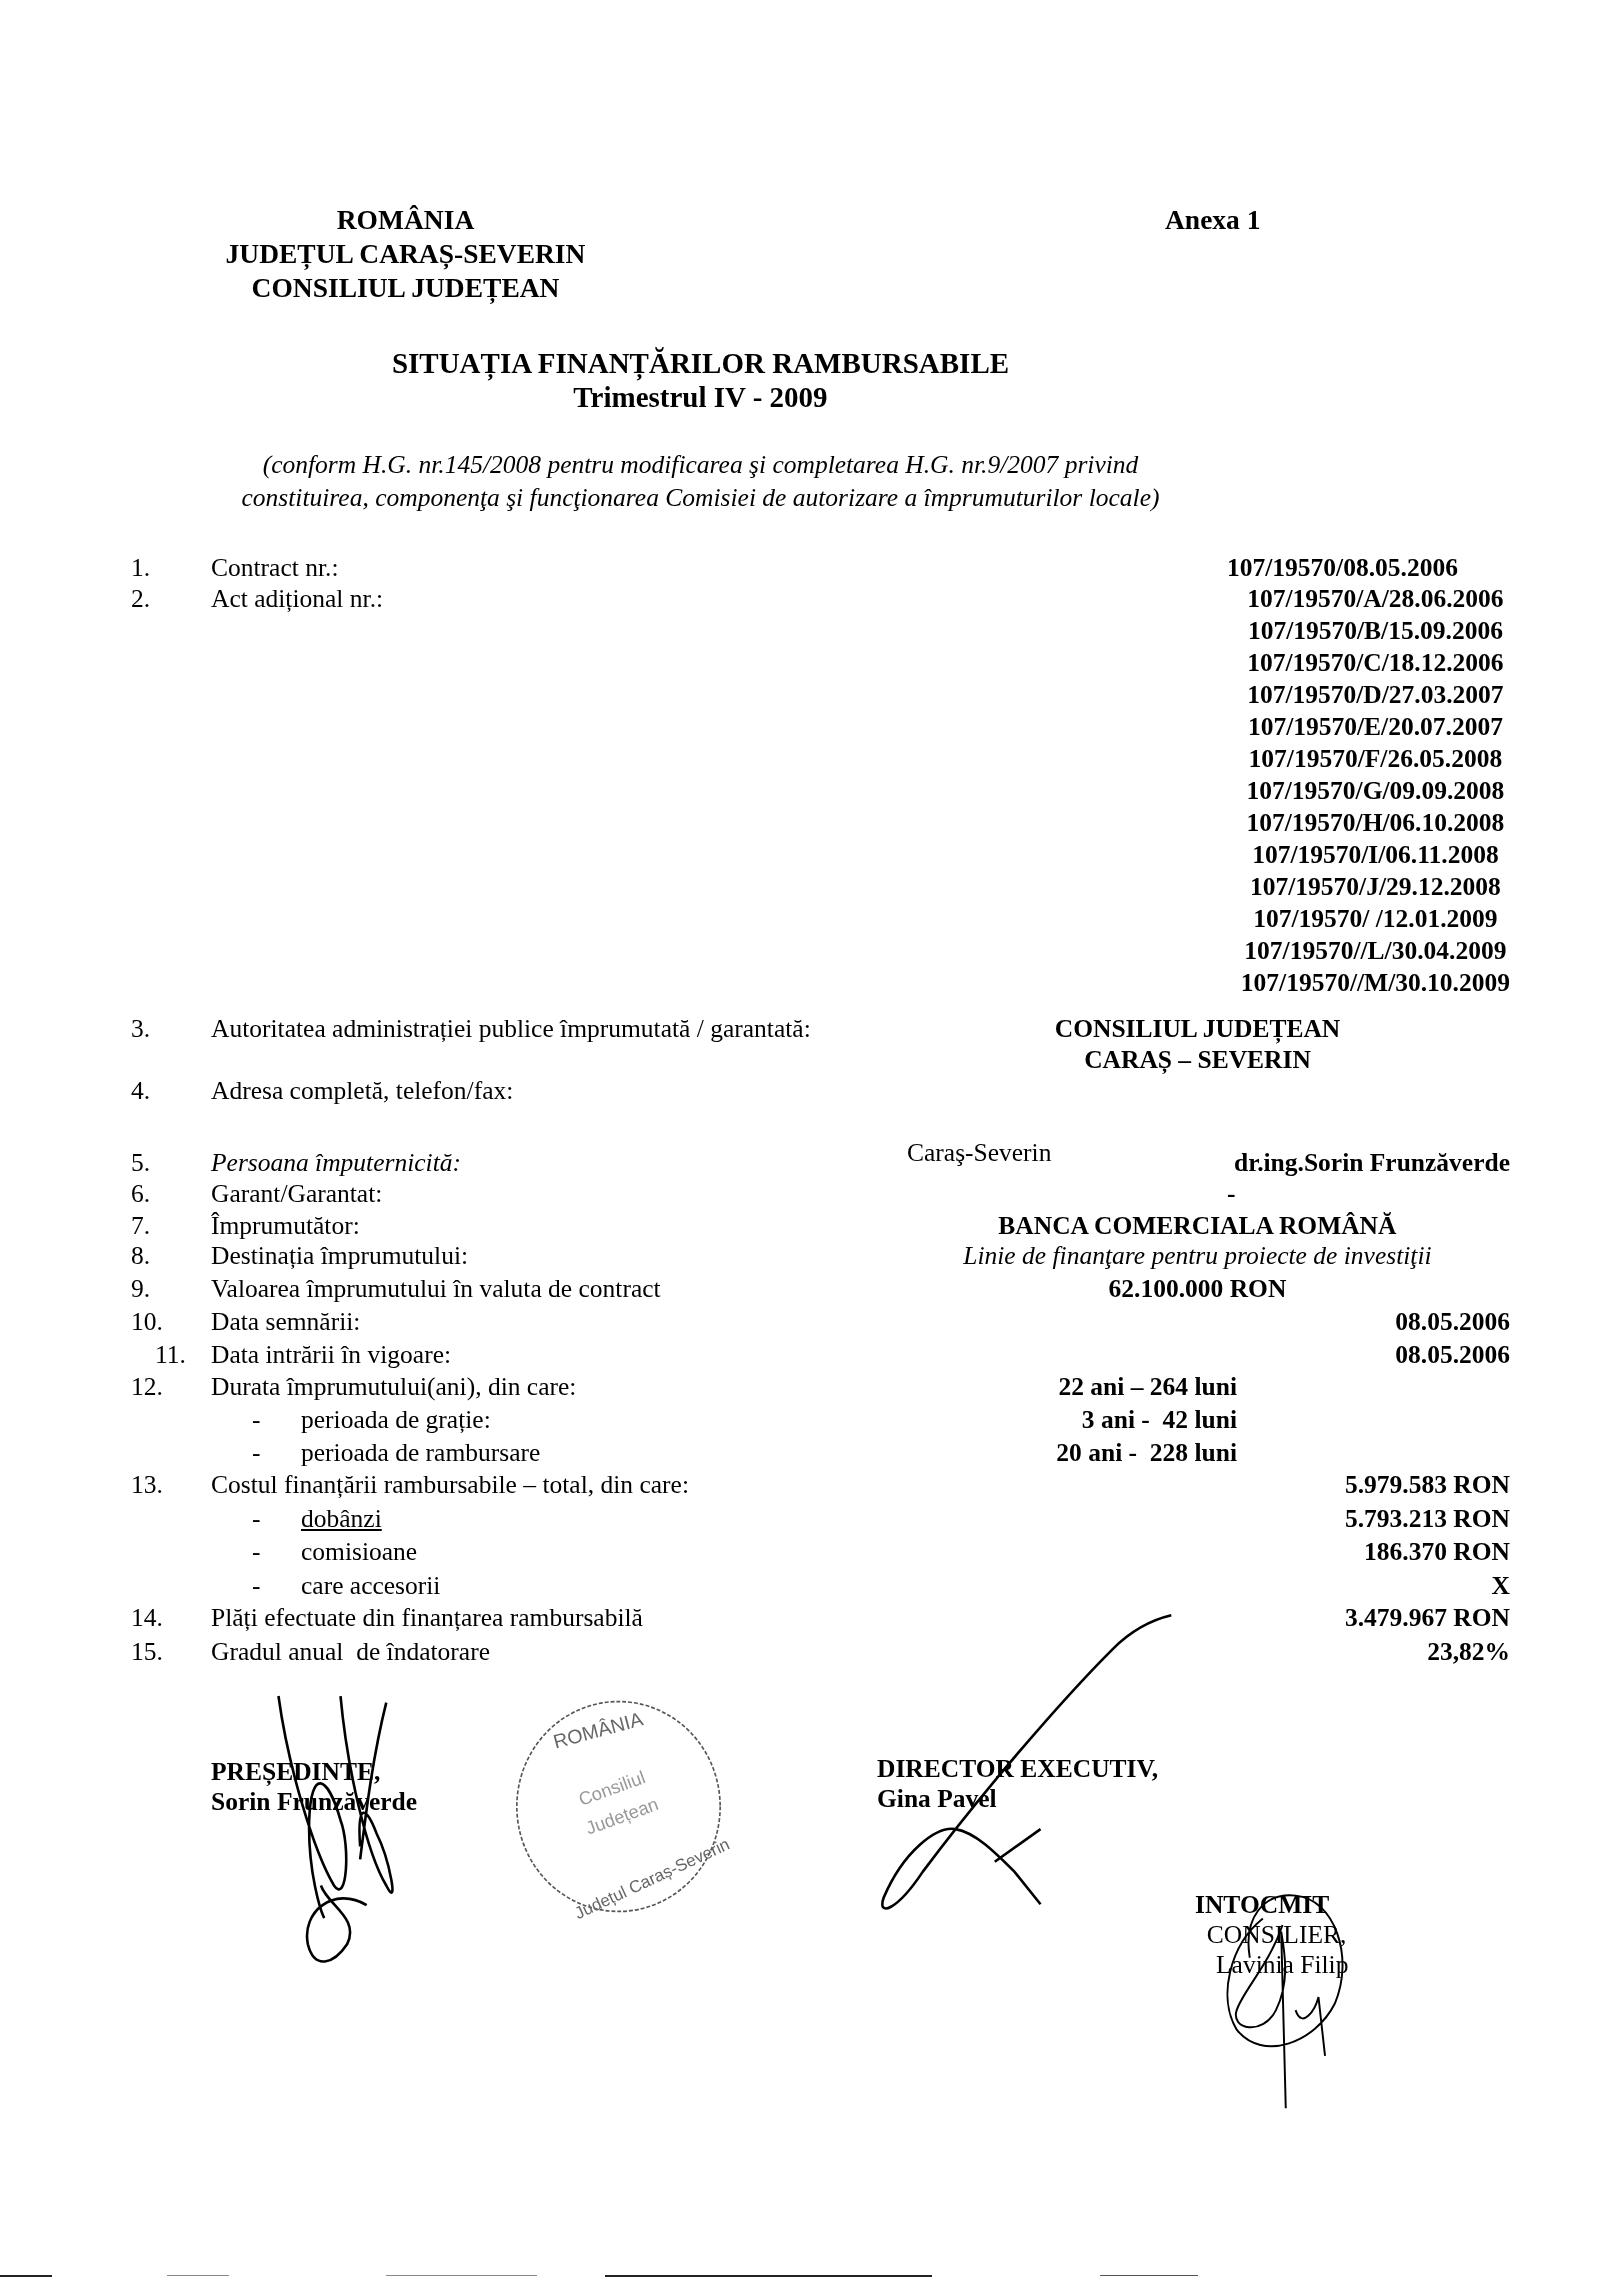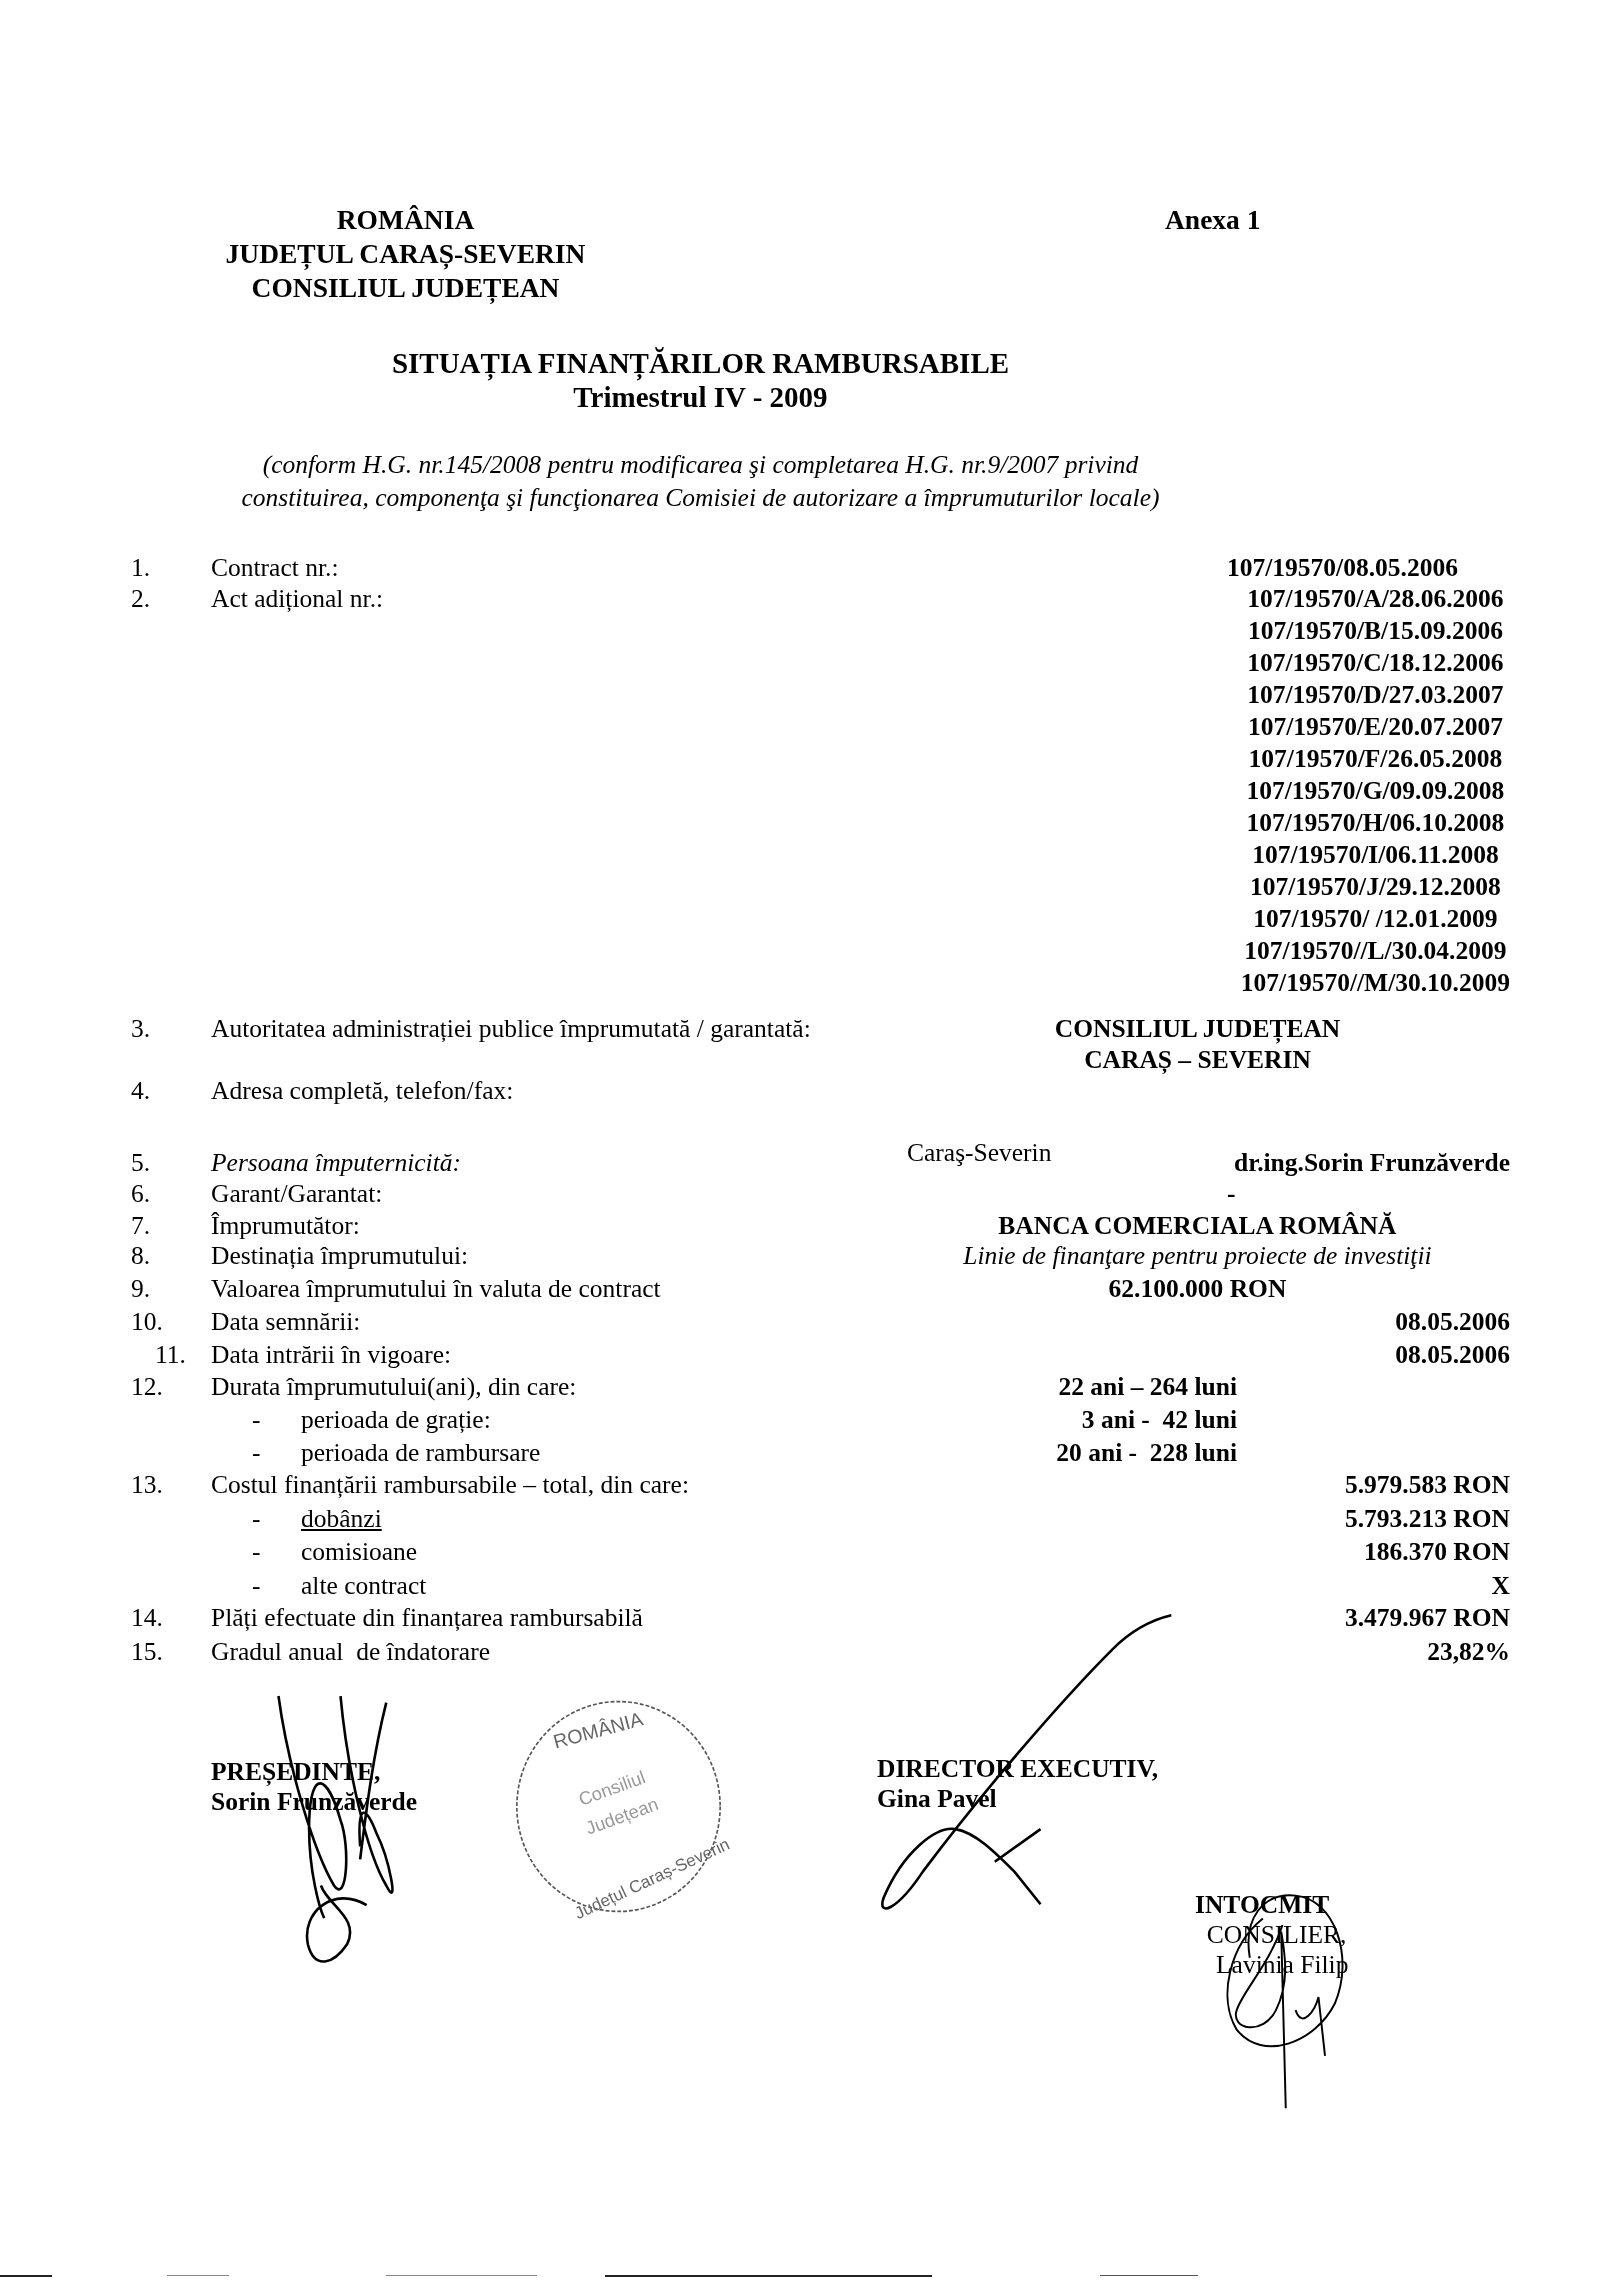--- a/index.html
+++ b/index.html
@@ -112,21 +112,21 @@
 
 <div class="abs label" style="left:252px; top:1503px;">-</div>
 <div class="abs label" style="left:301px; top:1503px;text-decoration:underline;">dobânzi</div>
 <div class="abs val bold" style="right:113px; top:1503px;">5.793.213 RON</div>
 
 <div class="abs label" style="left:252px; top:1536px;">-</div>
 <div class="abs label" style="left:301px; top:1536px;">comisioane</div>
 <div class="abs val bold" style="right:113px; top:1536px;">186.370 RON</div>
 
 <div class="abs label" style="left:252px; top:1570px;">-</div>
-<div class="abs label" style="left:301px; top:1570px;">alte contract</div>
+<div class="abs label" style="left:301px; top:1570px;">care accesorii</div>
 <div class="abs val bold" style="right:113px; top:1570px;">X</div>
 
 <div class="abs label num" style="left:131px; top:1602px;">14.</div>
 <div class="abs label" style="left:211px; top:1602px;">Plăți efectuate din finanțarea rambursabilă</div>
 <div class="abs val bold" style="right:113px; top:1602px;">3.479.967 RON</div>
 
 <div class="abs label num" style="left:131px; top:1636px;">15.</div>
 <div class="abs label" style="left:211px; top:1636px; white-space:pre;">Gradul anual  de îndatorare</div>
 <div class="abs val bold" style="right:113px; top:1636px;">23,82%</div>
 

